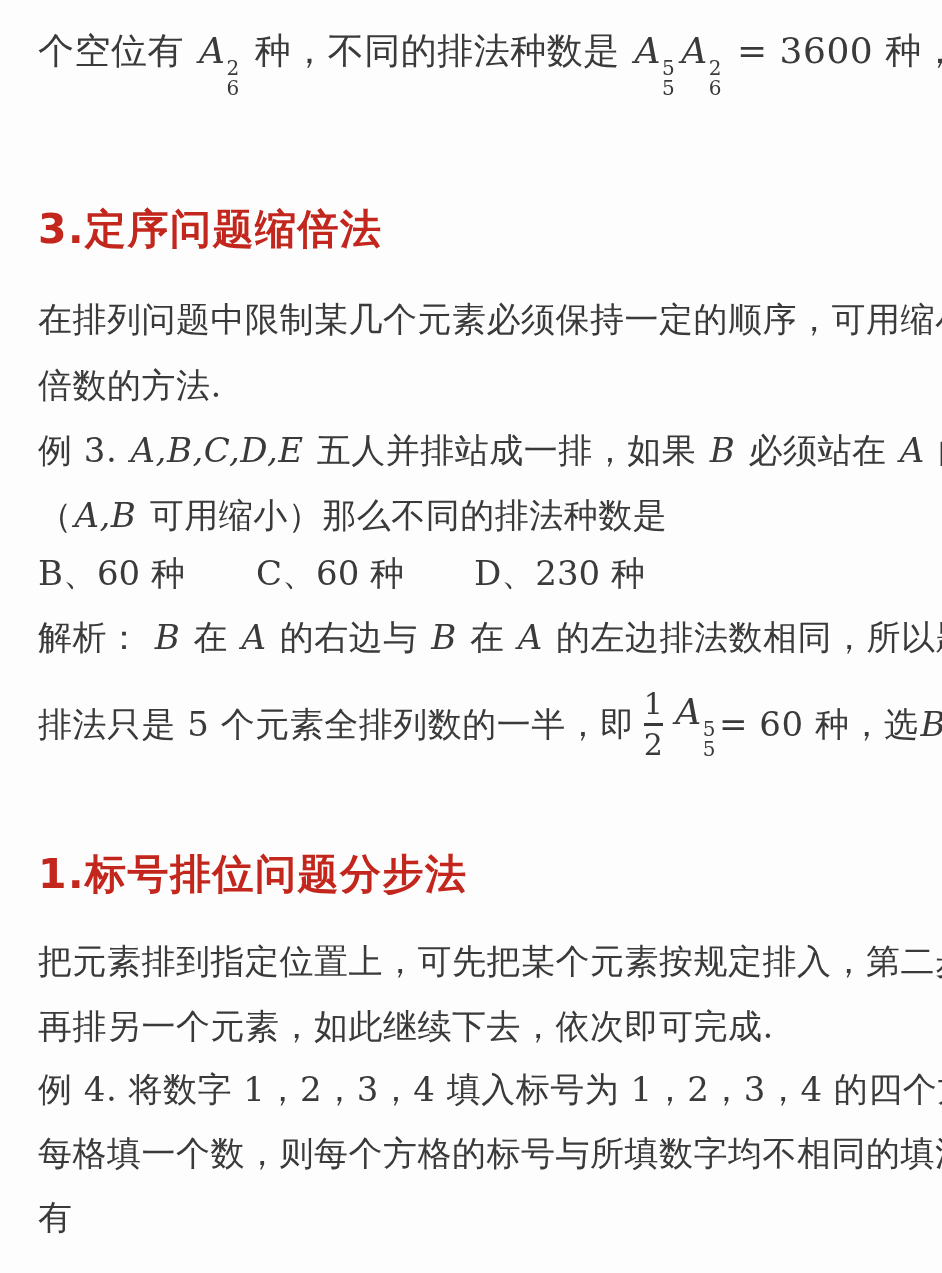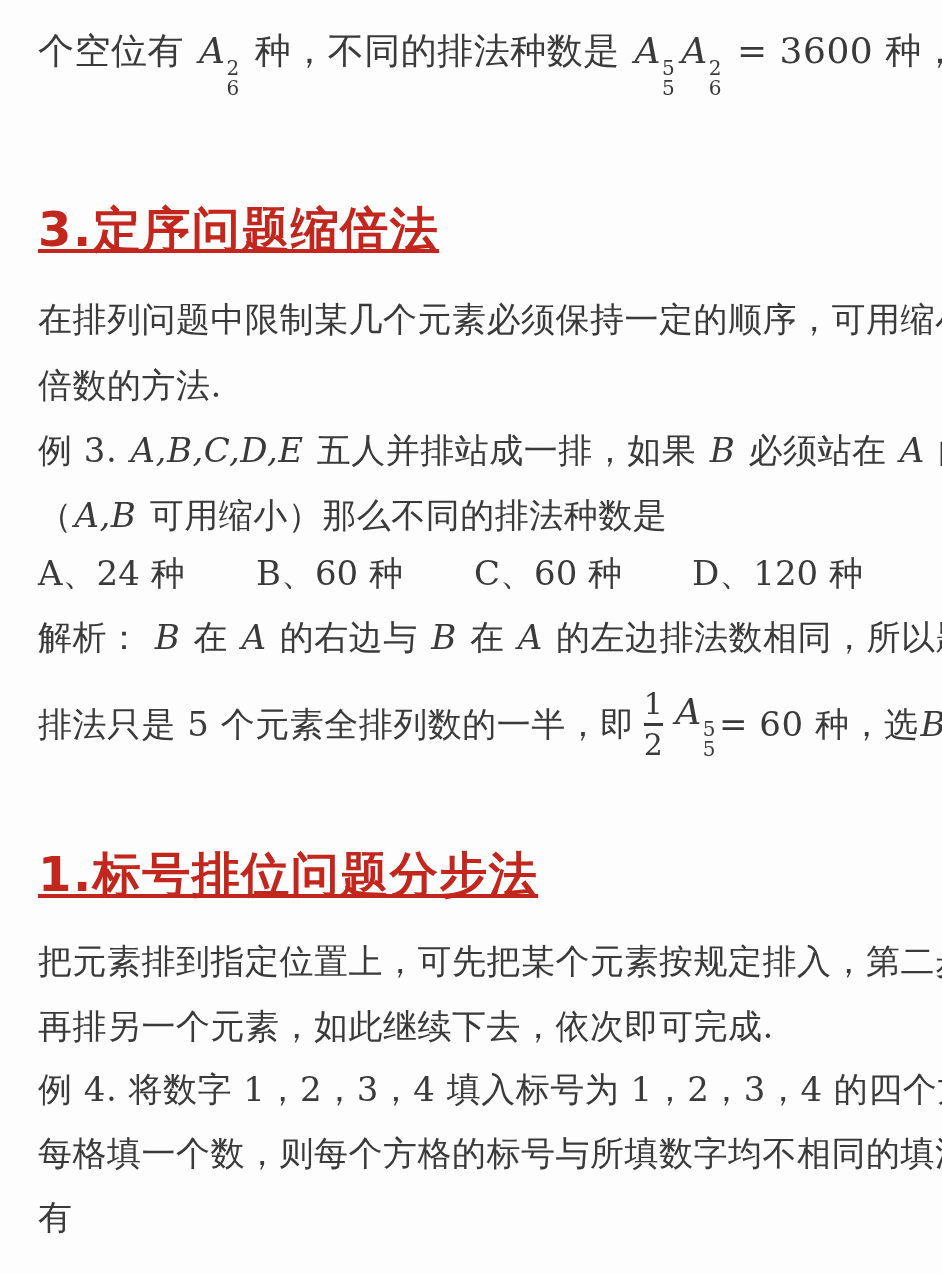--- a/index.html
+++ b/index.html
@@ -20,25 +20,24 @@
   .line {
     position: absolute; left: 38px;
     white-space: nowrap;
     font-size: 34px; line-height: 46px;
     letter-spacing: 0.5px;
   }
   .heading {
     position: absolute; left: 38px;
     font-family: "DejaVu Sans", "Liberation Sans", sans-serif;
     font-weight: 800;
-    font-size: 48px; line-height: 48px;
+    font-size: 41px; line-height: 48px;
     color: var(--heading-red);
     letter-spacing: 1.5px;
     white-space: nowrap;
-    text-decoration: underline;
   }
 
   .seg-text { }
   .seg-var { font-style: italic; padding: 0 2px; }
 
   .perm { display: inline-block; white-space: nowrap; margin: 0 3px; }
   .perm-base { font-style: italic; font-size: 36px; }
   .perm-scripts {
     display: inline-flex; flex-direction: column; align-items: flex-start;
     font-size: 20px; line-height: 20px;
@@ -91,24 +90,23 @@
 
   <div class="heading y-h3">3.定序问题缩倍法</div>
 
   <div class="line y-p3a">在排列问题中限制某几个元素必须保持一定的顺序，可用缩小</div>
   <div class="line y-p3b">倍数的方法.</div>
 
   <div class="line y-e3a"><span class="seg-text">例 3. </span><span class="seg-var">A,B,C,D,E</span><span class="seg-text"> 五人并排站成一排，如果 </span><span class="seg-var">B</span><span class="seg-text"> 必须站在 </span><span class="seg-var">A</span><span class="seg-text"> 的右边</span></div>
   <div class="line y-e3b"><span class="seg-text">（</span><span class="seg-var">A,B</span><span class="seg-text"> 可用缩小）那么不同的排法种数是</span></div>
 
   <div class="options">
-    <span class="option">A、24 种</span>
     <span class="option">B、60 种</span>
     <span class="option">C、60 种</span>
-    <span class="option">D、120 种</span>
+    <span class="option">D、230 种</span>
   </div>
 
   <div class="line y-an1"><span class="seg-text">解析： </span><span class="seg-var">B</span><span class="seg-text"> 在 </span><span class="seg-var">A</span><span class="seg-text"> 的右边与 </span><span class="seg-var">B</span><span class="seg-text"> 在 </span><span class="seg-var">A</span><span class="seg-text"> 的左边排法数相同，所以题设的</span></div>
   <div class="line tall y-an2">
       <span class="seg-text">排法只是 5 个元素全排列数的一半，即</span>
       <span class="frac">
         <span class="frac-num">1</span>
         <span class="frac-bar"></span>
         <span class="frac-den">2</span>
       </span>

